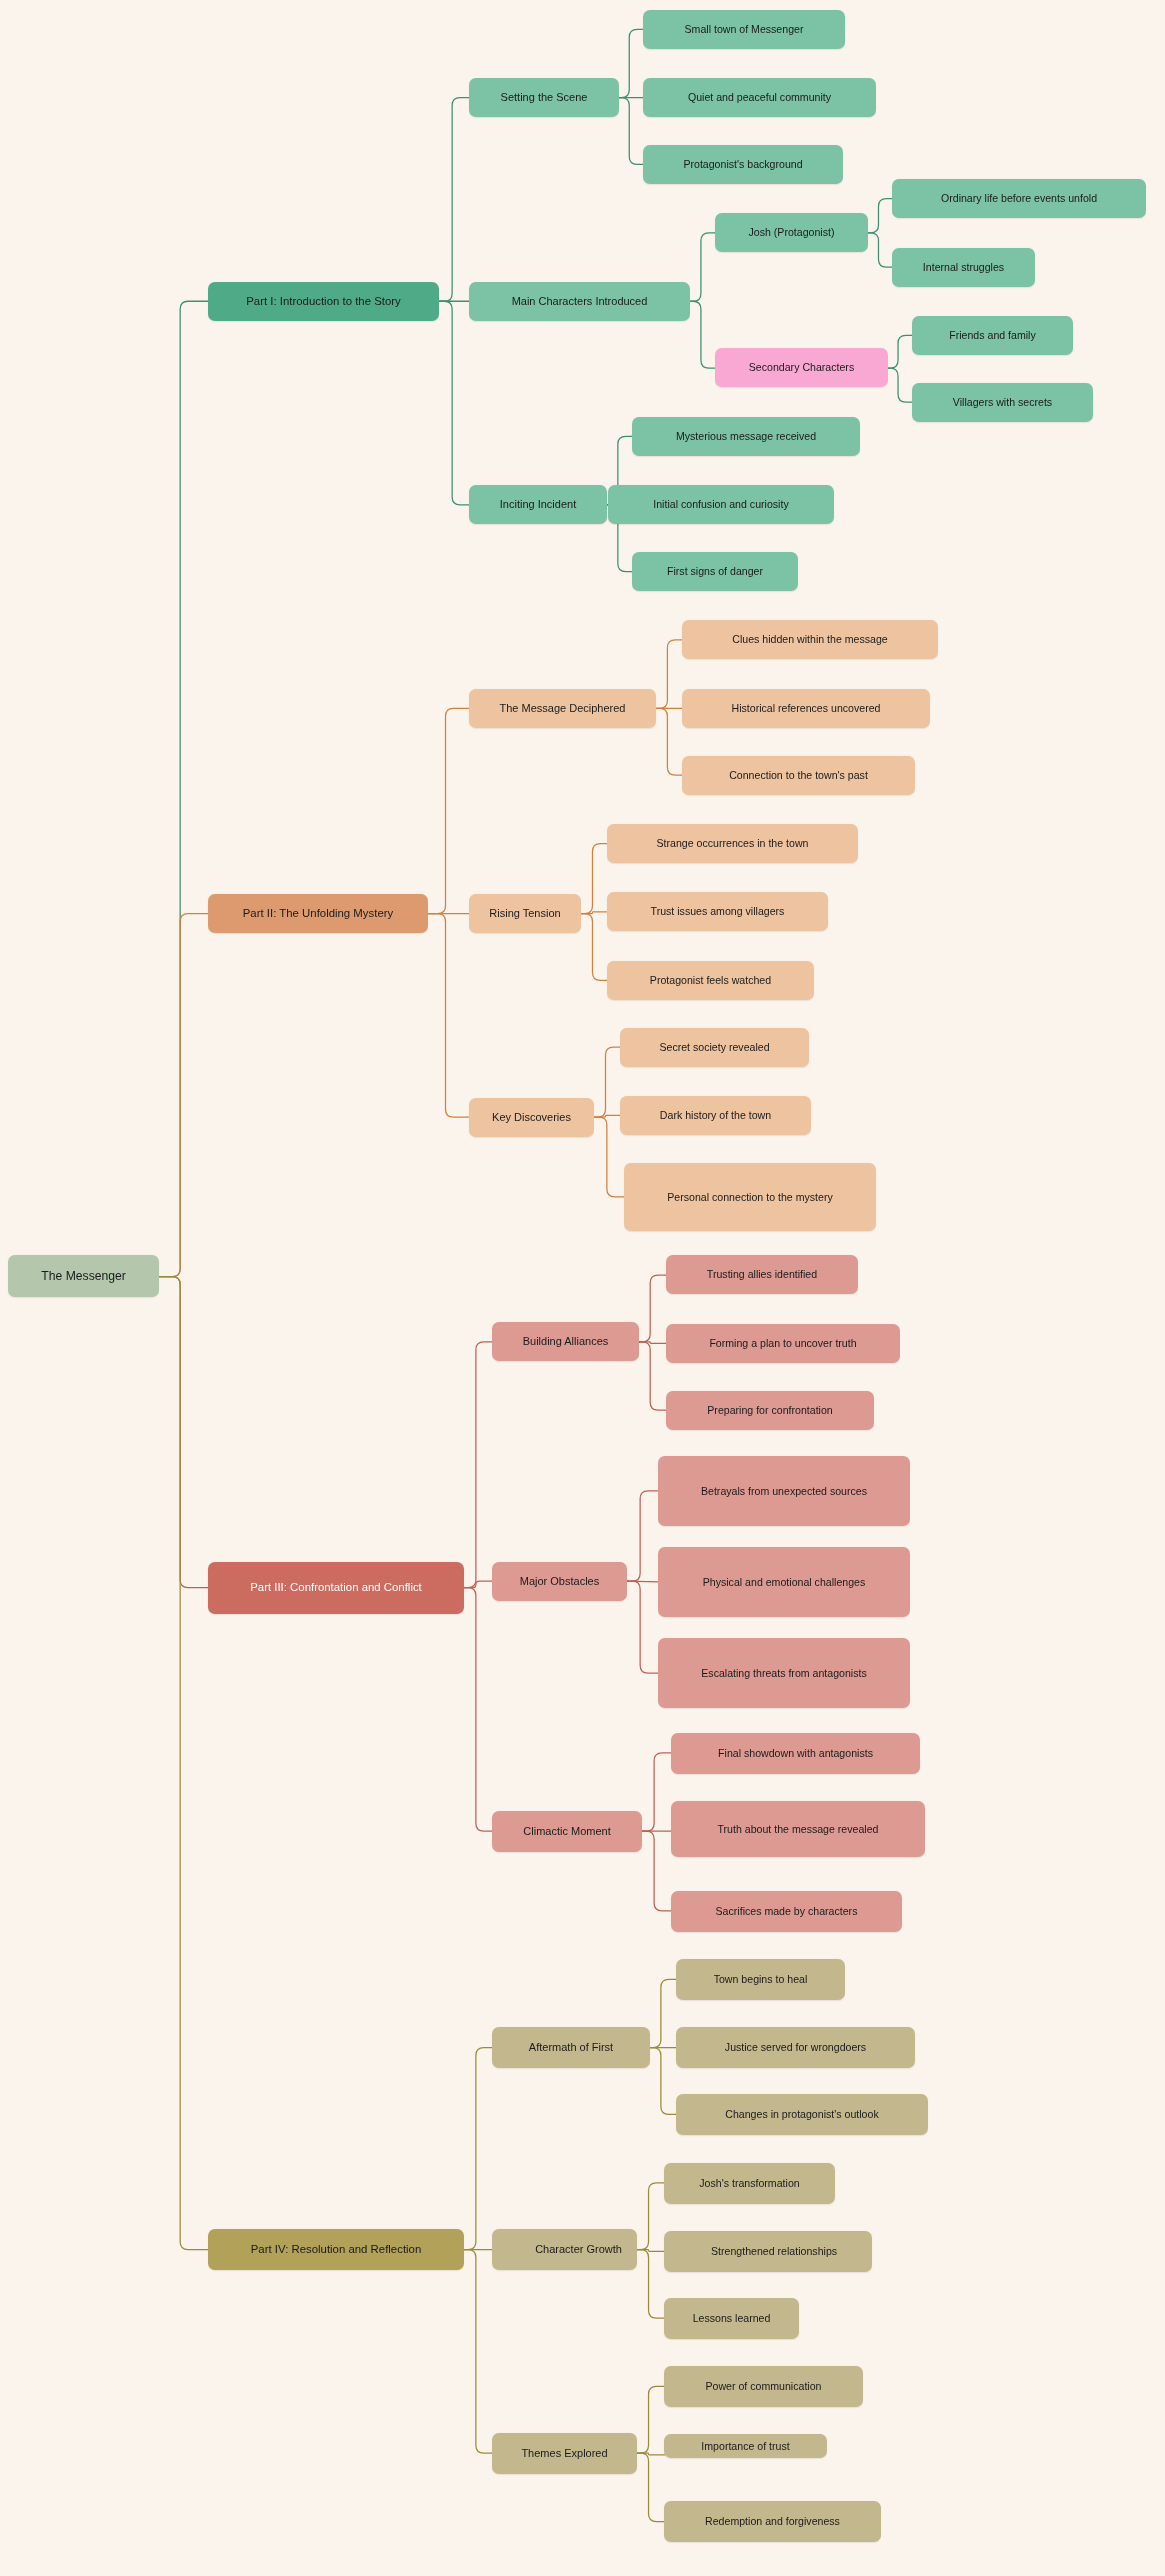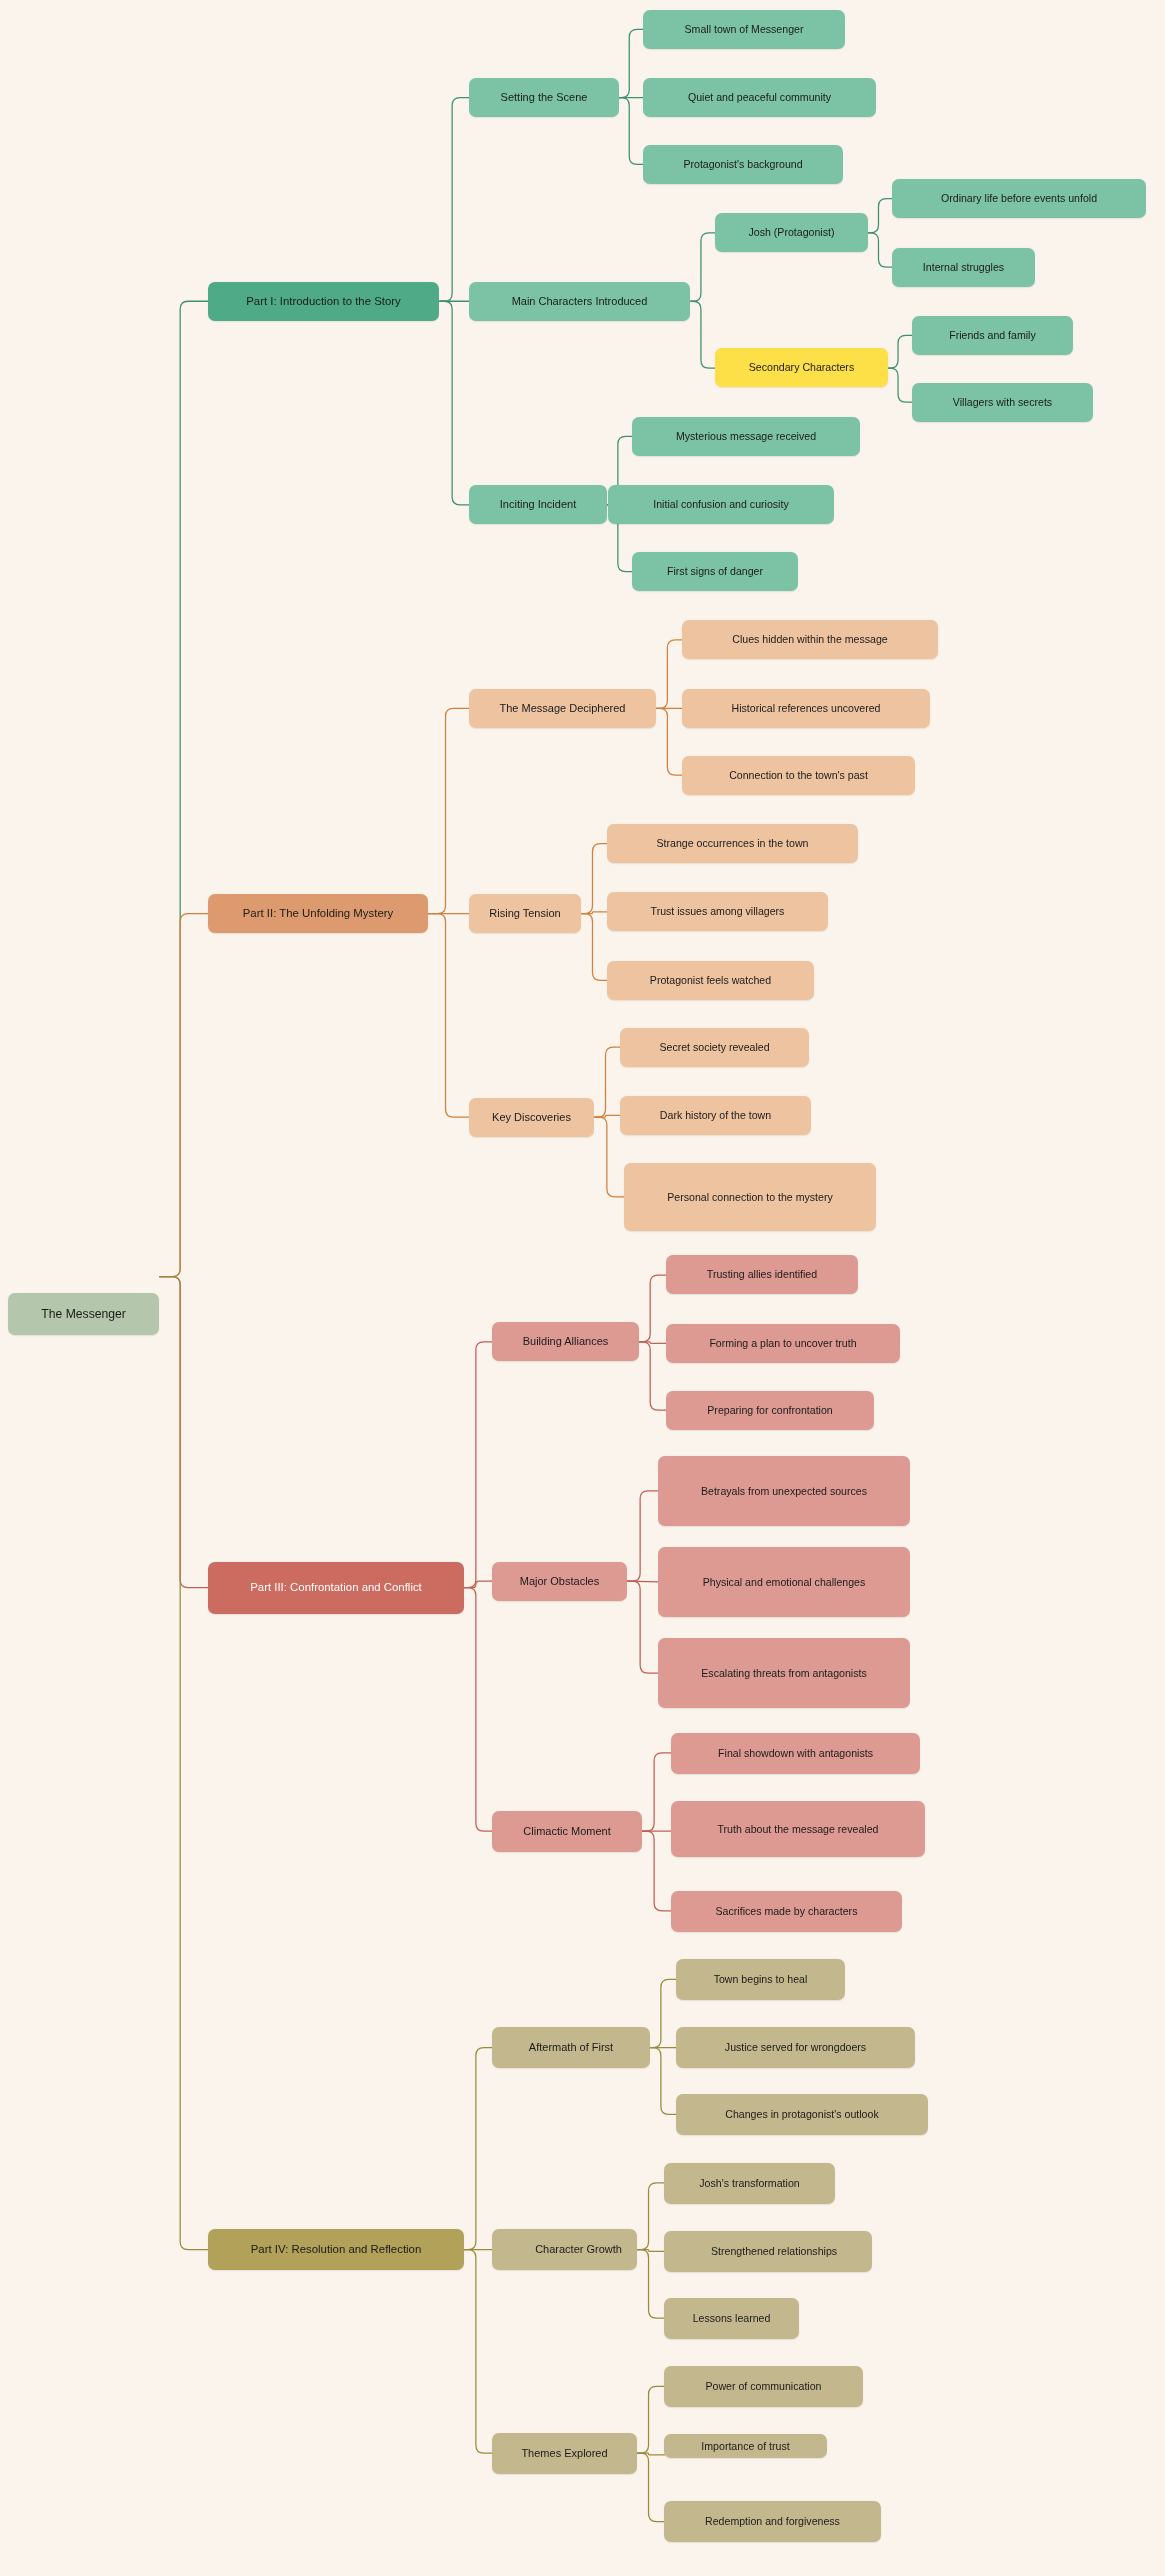--- a/index.html
+++ b/index.html
@@ -102,31 +102,31 @@
       <path d="M 825.531 2601.7675 L 829.43468 2601.7675 Q 839.43468 2601.7675 839.43468 2591.7675 L 839.43468 2524.8695000000002 Q 839.43468 2514.8695000000002 849.43468 2514.8695000000002 L 858.635 2514.8695000000002" fill="none" stroke="#9a8b3c" stroke-width="1.6" stroke-linecap="round"></path>
       <path d="M 825.531 2601.7675 L 858.635 2601.7675" fill="none" stroke="#9a8b3c" stroke-width="1.6" stroke-linecap="round"></path>
       <path d="M 825.531 2601.7675 L 829.43468 2601.7675 Q 839.43468 2601.7675 839.43468 2611.7675 L 839.43468 2676.5965 Q 839.43468 2686.5965 849.43468 2686.5965 L 858.635 2686.5965" fill="none" stroke="#9a8b3c" stroke-width="1.6" stroke-linecap="round"></path>
       <path d="M 808.9789999999999 2858.3235 L 813.7516599999999 2858.3235 Q 823.7516599999999 2858.3235 823.7516599999999 2848.3235 L 823.7516599999999 2783.4945000000002 Q 823.7516599999999 2773.4945000000002 833.7516599999999 2773.4945000000002 L 844.1519999999999 2773.4945000000002" fill="none" stroke="#9a8b3c" stroke-width="1.6" stroke-linecap="round"></path>
       <path d="M 808.9789999999999 2858.3235 L 822.7171599999999 2858.3235 Q 823.7516599999999 2858.3235 823.7516599999999 2859.358 L 823.7516599999999 2859.358 Q 823.7516599999999 2860.3925 824.7861599999999 2860.3925 L 844.1519999999999 2860.3925" fill="none" stroke="#9a8b3c" stroke-width="1.6" stroke-linecap="round"></path>
       <path d="M 808.9789999999999 2858.3235 L 813.7516599999999 2858.3235 Q 823.7516599999999 2858.3235 823.7516599999999 2868.3235 L 823.7516599999999 2935.2215 Q 823.7516599999999 2945.2215 833.7516599999999 2945.2215 L 844.1519999999999 2945.2215" fill="none" stroke="#9a8b3c" stroke-width="1.6" stroke-linecap="round"></path>
       <path d="M 808.9789999999999 3116.9485 L 813.7516599999999 3116.9485 Q 823.7516599999999 3116.9485 823.7516599999999 3106.9485 L 823.7516599999999 3042.1195000000002 Q 823.7516599999999 3032.1195000000002 833.7516599999999 3032.1195000000002 L 844.1519999999999 3032.1195000000002" fill="none" stroke="#9a8b3c" stroke-width="1.6" stroke-linecap="round"></path>
       <path d="M 808.9789999999999 3116.9485 L 822.7171599999999 3116.9485 Q 823.7516599999999 3116.9485 823.7516599999999 3117.983 L 823.7516599999999 3117.983 Q 823.7516599999999 3119.0175 824.7861599999999 3119.0175 L 844.1519999999999 3119.0175" fill="none" stroke="#9a8b3c" stroke-width="1.6" stroke-linecap="round"></path>
       <path d="M 808.9789999999999 3116.9485 L 813.7516599999999 3116.9485 Q 823.7516599999999 3116.9485 823.7516599999999 3126.9485 L 823.7516599999999 3193.8465 Q 823.7516599999999 3203.8465 833.7516599999999 3203.8465 L 844.1519999999999 3203.8465" fill="none" stroke="#9a8b3c" stroke-width="1.6" stroke-linecap="round"></path>
     </svg>
-<div class="node lvl0" style="left: 8.1px; top: 1255px; width: 151px; height: 42px; background: rgb(180, 199, 172); color: rgb(27, 27, 27); margin-top: 38px;">The Messenger</div>
+<div class="node lvl0" style="left: 8.1px; top: 1255px; width: 151px; height: 42px; background: rgb(180, 199, 172); color: rgb(27, 27, 27);">The Messenger</div>
     <div class="node lvl1" style="left: 208px; top: 282px; width: 231px; height: 39px; background: rgb(79, 171, 135); color: rgb(27, 27, 27);">Part I: Introduction to the Story</div>
     <div class="node lvl2" style="left: 469px; top: 78px; width: 150px; height: 39px; background: rgb(124, 195, 165); color: rgb(27, 27, 27);">Setting the Scene</div>
     <div class="node lvl3" style="left: 643px; top: 9.8px; width: 202px; height: 39px; background: rgb(124, 195, 165); color: rgb(27, 27, 27);">Small town of Messenger</div>
     <div class="node lvl3" style="left: 643px; top: 78px; width: 233px; height: 39px; background: rgb(124, 195, 165); color: rgb(27, 27, 27);">Quiet and peaceful community</div>
     <div class="node lvl3" style="left: 643px; top: 145px; width: 200px; height: 39px; background: rgb(124, 195, 165); color: rgb(27, 27, 27);">Protagonist's background</div>
     <div class="node lvl2" style="left: 469px; top: 282px; width: 221px; height: 39px; background: rgb(124, 195, 165); color: rgb(27, 27, 27);">Main Characters Introduced</div>
     <div class="node lvl3" style="left: 715px; top: 213px; width: 153px; height: 39px; background: rgb(124, 195, 165); color: rgb(27, 27, 27);">Josh (Protagonist)</div>
     <div class="node lvl3" style="left: 892px; top: 179px; width: 254px; height: 39px; background: rgb(124, 195, 165); color: rgb(27, 27, 27);">Ordinary life before events unfold</div>
     <div class="node lvl3" style="left: 892px; top: 248px; width: 143px; height: 39px; background: rgb(124, 195, 165); color: rgb(27, 27, 27);">Internal struggles</div>
-    <div class="node lvl3" style="left: 715px; top: 348px; width: 173px; height: 39px; background: #fde047; color: rgb(27, 27, 27);">Secondary Characters</div>
+    <div class="node lvl3" style="left: 715px; top: 348px; width: 173px; height: 39px; background: #f9a8d4; color: rgb(27, 27, 27);">Secondary Characters</div>
     <div class="node lvl3" style="left: 912px; top: 316px; width: 161px; height: 39px; background: rgb(124, 195, 165); color: rgb(27, 27, 27);">Friends and family</div>
     <div class="node lvl3" style="left: 912px; top: 383px; width: 181px; height: 39px; background: rgb(124, 195, 165); color: rgb(27, 27, 27);">Villagers with secrets</div>
     <div class="node lvl2" style="left: 469px; top: 485px; width: 138px; height: 39px; background: rgb(124, 195, 165); color: rgb(27, 27, 27);">Inciting Incident</div>
     <div class="node lvl3" style="left: 632px; top: 417px; width: 228px; height: 39px; background: rgb(124, 195, 165); color: rgb(27, 27, 27);">Mysterious message received</div>
     <div class="node lvl3" style="left: 608px; top: 485px; width: 226px; height: 39px; background: rgb(124, 195, 165); color: rgb(27, 27, 27);">Initial confusion and curiosity</div>
     <div class="node lvl3" style="left: 632px; top: 552px; width: 166px; height: 39px; background: rgb(124, 195, 165); color: rgb(27, 27, 27);">First signs of danger</div>
     <div class="node lvl1" style="left: 208px; top: 894px; width: 220px; height: 39px; background: rgb(221, 154, 110); color: rgb(27, 27, 27);">Part II: The Unfolding Mystery</div>
     <div class="node lvl2" style="left: 469px; top: 689px; width: 187px; height: 39px; background: rgb(238, 195, 160); color: rgb(27, 27, 27);">The Message Deciphered</div>
     <div class="node lvl3" style="left: 682px; top: 620px; width: 256px; height: 39px; background: rgb(238, 195, 160); color: rgb(27, 27, 27);">Clues hidden within the message</div>
     <div class="node lvl3" style="left: 682px; top: 689px; width: 248px; height: 39px; background: rgb(238, 195, 160); color: rgb(27, 27, 27);">Historical references uncovered</div>

